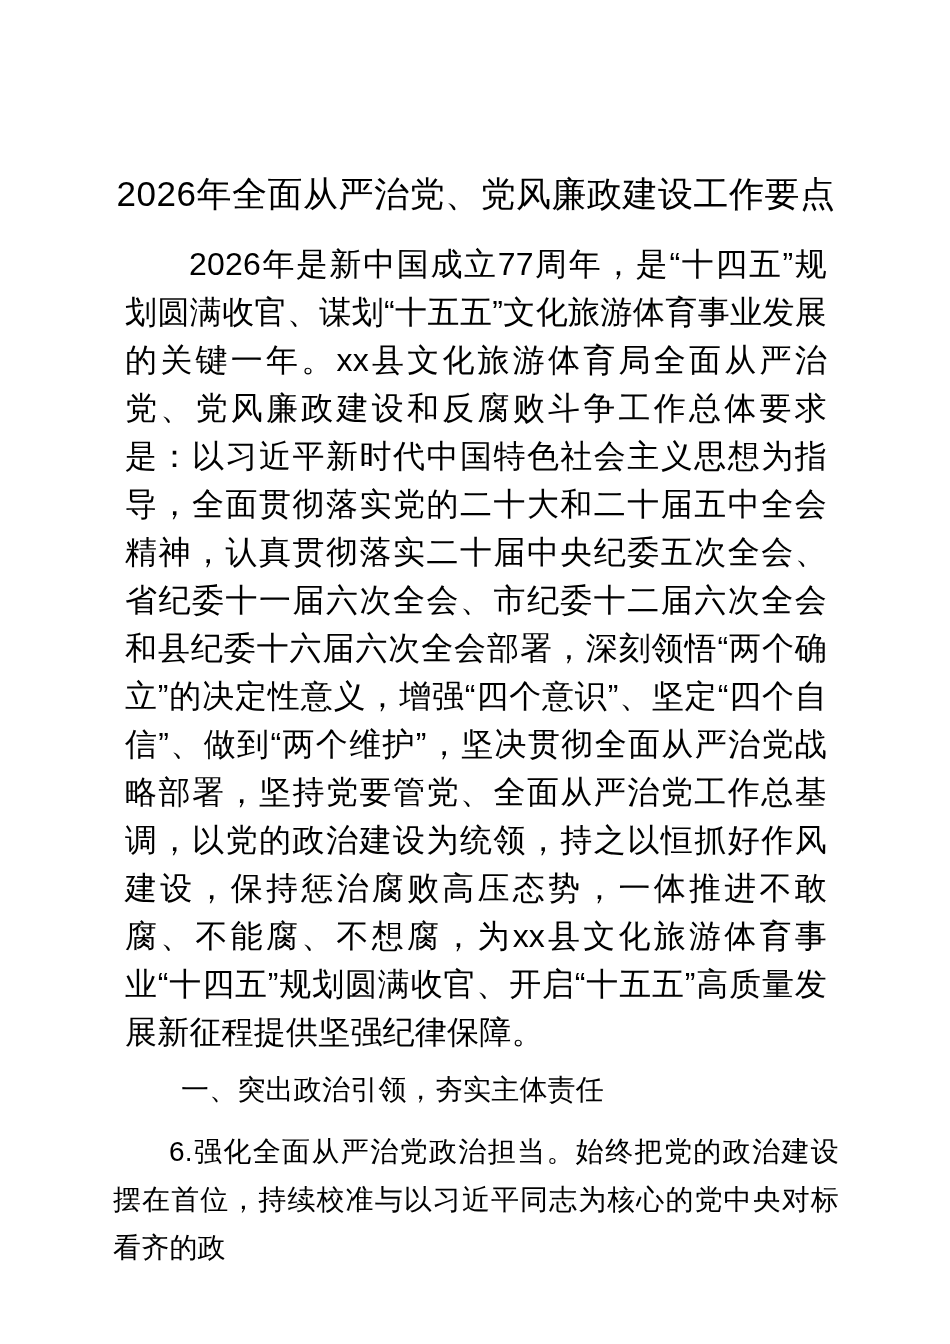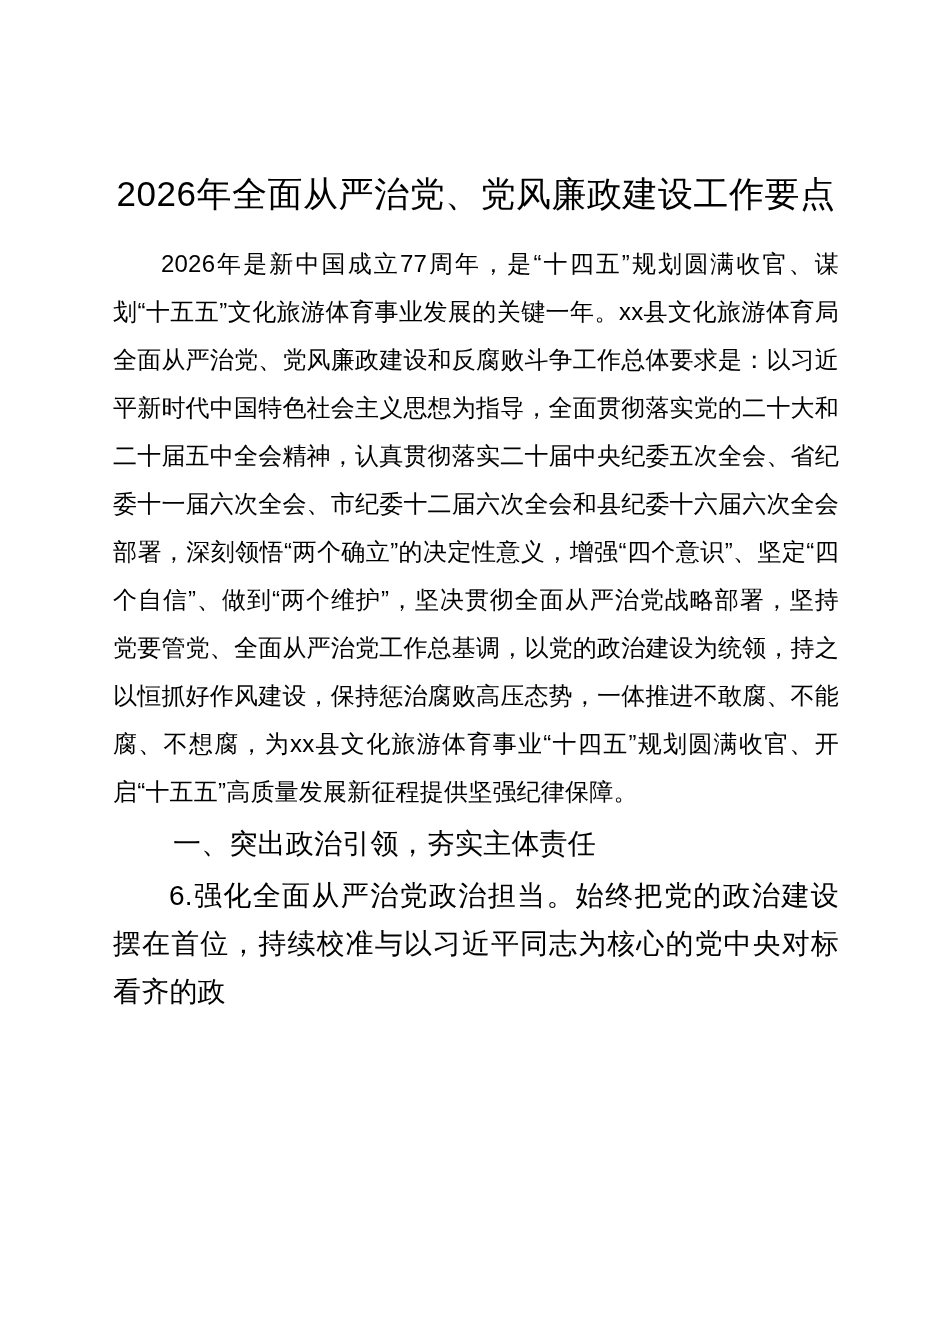--- a/index.html
+++ b/index.html
@@ -38,40 +38,40 @@
     font-size: 35px;
     line-height: 48px;
     font-weight: 500;
     text-align: center;
     letter-spacing: 0.5px;
     margin: 0 0 22px 0;
     word-break: break-all;
   }
 
   .body-para {
-    font-size: 24px;
+    font-size: 32px;
     line-height: 48px;
     text-align: justify;
     text-align-last: left;
     text-justify: inter-ideograph;
-    margin: 0;
+    margin: 12px;
     text-indent: 2em;
     letter-spacing: 0.2px;
     word-break: break-all;
     font-weight: 400;
   }
 
   .section-heading {
     font-size: 28px;
     line-height: 48px;
-    margin: 4px;
+    margin: 12px;
     text-indent: 2em;
     letter-spacing: 0.2px;
     font-weight: 400;
-    font-family: Liberation Serif, serif;
+    font-family: Liberation Mono, monospace;
     word-break: break-all;
   }
 
   .numbered-para {
     font-size: 28px;
     line-height: 48px;
     text-align: justify;
     text-align-last: left;
     text-justify: inter-ideograph;
     margin: 0;

